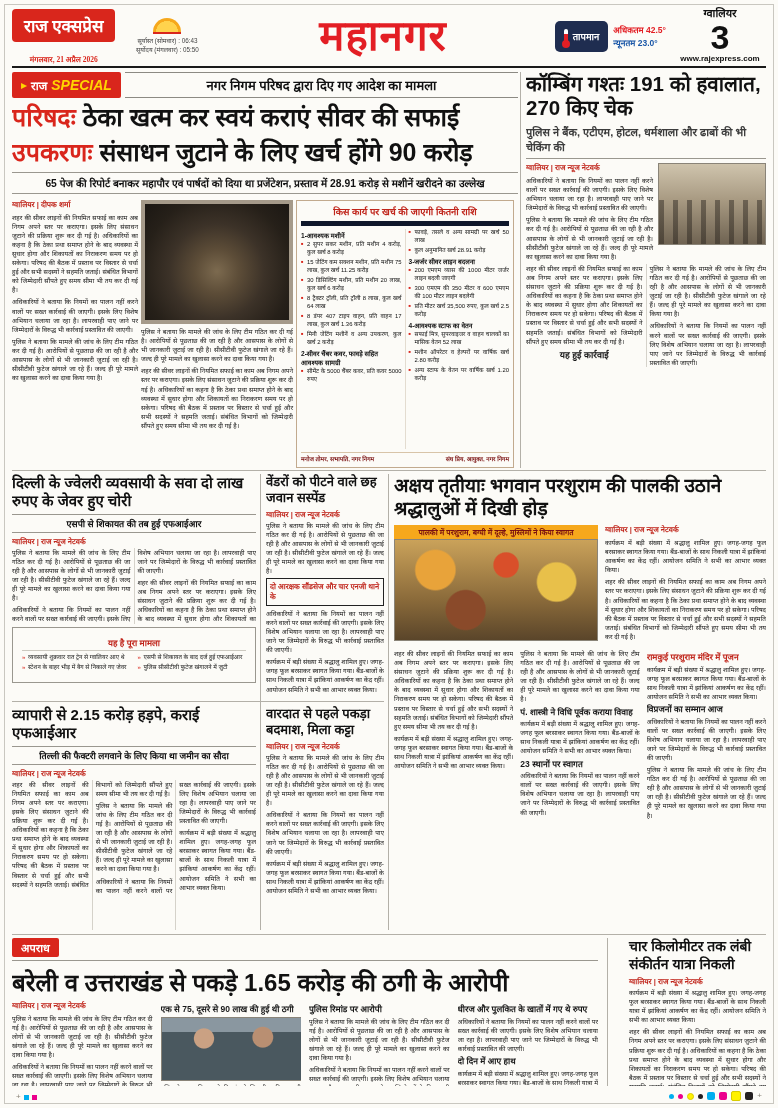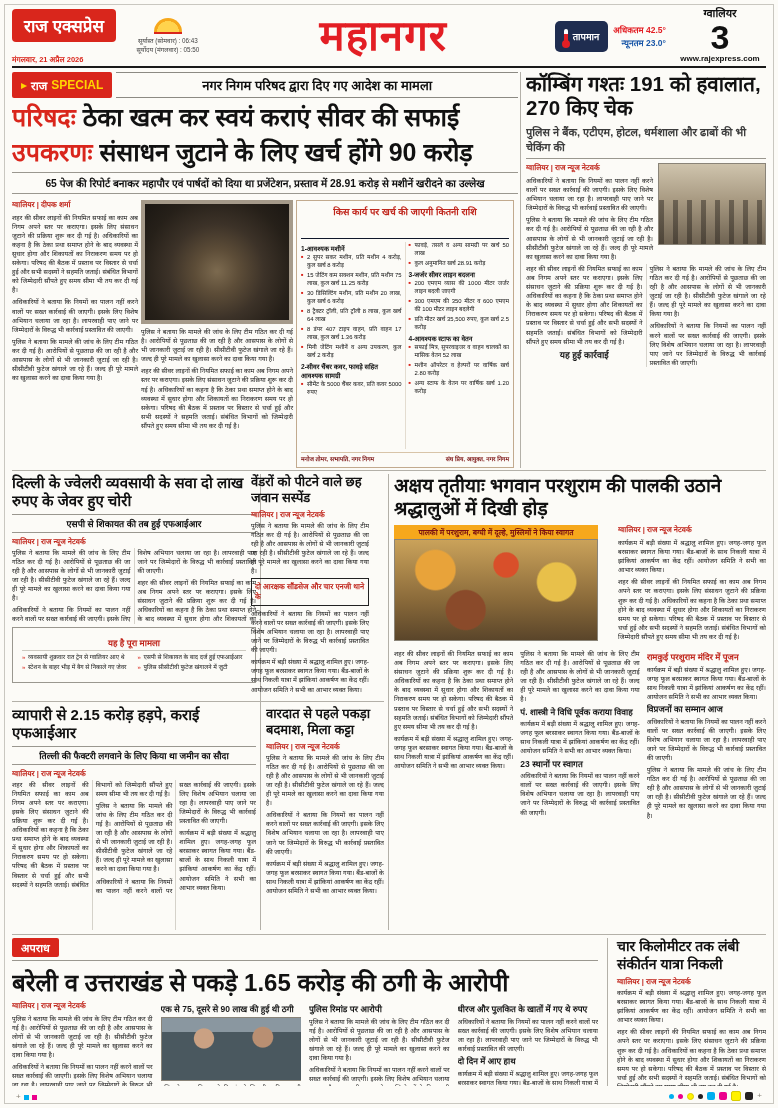--- a/index.html
+++ b/index.html
@@ -2,33 +2,33 @@
 <html><head>
 <meta charset="utf-8">
 <style>
   html,body{margin:0;padding:0;background:#e9e8e3;}
   .page{position:relative;width:778px;height:1108px;margin:0 auto;background:#fcfbf7;
         font-family:"Liberation Sans","DejaVu Sans",sans-serif;color:#111;overflow:hidden;}
   .frame{position:absolute;inset:4px;border:1px solid #c9c7c0;pointer-events:none;}
 
   
   .masthead{position:absolute;left:12px;right:12px;top:8px;height:56px;display:flex;align-items:center;gap:8px;}
-  .brand-wrap{display:flex;flex-direction:column;align-items:flex-start;gap:12px;}
+  .brand-wrap{display:flex;flex-direction:column;align-items:center;gap:12px;font-family:Liberation Serif, serif;}
   .brand-box{background:#d9261c;color:#fff;font-weight:bold;font-size:17px;padding:5px 12px;border-radius:4px;white-space:nowrap;}
   .brand-date{color:#d9261c;font-size:7.5px;font-weight:bold;}
   .sun-wrap{width:88px;text-align:center;font-size:6.3px;color:#444;line-height:1.5;}
   .sun{width:28px;height:14px;margin:0 auto 2px;border-radius:28px 28px 0 0;
        background:radial-gradient(circle at 50% 100%, #ffd34d 0 55%, #f6a81c 56% 100%);
        border-bottom:2px solid #d9261c;}
   .np-title{flex:1;text-align:center;color:#e31e24;font-size:42px;font-weight:bold;line-height:1;letter-spacing:1px;}
   .temp-wrap{display:flex;align-items:center;gap:5px;}
   .temp-pill{background:#1f2d50;color:#fff;font-size:9.5px;font-weight:bold;padding:8px 9px;border-radius:5px;display:flex;align-items:center;gap:5px;}
   .thermo{width:4px;height:15px;border-radius:2px;background:linear-gradient(#fff 0 35%, #e31e24 35%);position:relative;}
   .thermo::after{content:"";position:absolute;left:-2px;bottom:-4px;width:8px;height:8px;border-radius:50%;background:#e31e24;}
-  .temp-vals{display:flex;flex-direction:column;gap:2px;font-size:8.5px;font-weight:bold;align-items:flex-end;}
+  .temp-vals{display:flex;flex-direction:column;gap:2px;font-size:8.5px;font-weight:bold;}
   .temp-max{color:#e31e24;} .temp-min{color:#1a57a8;}
   .city-wrap{width:92px;text-align:center;line-height:1.05;}
   .city{font-size:11px;font-weight:bold;}
   .pagenum{font-size:34px;font-weight:bold;}
   .website{font-size:8px;font-weight:bold;}
   .masthead-rule{position:absolute;left:12px;right:12px;top:66px;border-top:2.5px solid #1a1a1a;}
 
   
   .red{color:#d9261c;}
   .byline{color:#c0261c;font-weight:bold;font-size:7.5px;margin:0 0 2px 0;}
@@ -40,31 +40,31 @@
   .hline{position:absolute;height:1px;background:#b3b0a8;}
   .sub-bold{font-weight:bold;font-size:8.5px;line-height:1.25;margin:3px 0 2px;}
   .sub-red{color:#c0261c;}
   .module{overflow:hidden;position:absolute;}
 
   
   .lead{left:12px;top:72px;width:506px;height:396px;display:flex;flex-direction:column;}
   .kicker-row{display:flex;align-items:stretch;gap:4px;}
   .badge{background:#d9261c;color:#fff;display:flex;align-items:center;gap:4px;padding:2px 9px;font-weight:bold;font-size:11.5px;border-radius:2px;}
   .badge::before{content:"▸";color:#ffd400;font-size:12px;}
-  .badge .sp{color:#ffd400;font-size:12px;}
+  .badge .sp{color:#ffd400;font-size:14px;font-style:italic;}
   .kicker{flex:1;text-align:center;font-weight:bold;font-size:13px;border-top:1px solid #8c8a83;border-bottom:1px solid #8c8a83;padding:3px 0;}
   .lead-h{font-size:25px;font-weight:bold;line-height:1.18;margin-top:5px;}
   .deck{margin-top:5px;border-top:1px solid #9a978f;border-bottom:1px solid #9a978f;padding:3px 0;font-size:10.3px;font-weight:bold;text-align:center;}
   .lead-content{display:flex;gap:3px;margin-top:6px;flex:1;overflow:hidden;}
   .lead-colA{width:126px;}
   .lead-colB{width:152px;display:flex;flex-direction:column;gap:3px;}
   .photo-sewer{height:116px;border:4px solid #a59a8a;
       background:radial-gradient(circle at 50% 58%, #7c6a4f 0%, #5d4d38 22%, #3c3228 48%, #262019 75%, #1b1713 100%);}
   .cost-box{width:208px;border:1px solid #c2aa8e;padding:4px;display:flex;flex-direction:column;}
-  .cost-title{color:#c0261c;font-weight:bold;text-align:center;font-size:9.5px;border-bottom:1px solid #0f172a;padding-bottom:20px;margin-bottom:3px;}
+  .cost-title{color:#c0261c;font-weight:bold;text-align:center;font-size:9.5px;border-bottom:5px solid #0f172a;padding-bottom:3px;margin-bottom:3px;}
   .cost-cols{columns:2;column-gap:7px;column-rule:1px solid #e3dcd0;font-size:5.9px;flex:1;overflow:hidden;}
   .cost-sec-h{font-weight:bold;font-size:6.6px;margin:2px 0 1px;break-inside:avoid;}
   .cost-box ul{margin:0;padding:0;list-style:none;}
   .cost-box li{position:relative;padding-left:6px;margin-bottom:2px;line-height:1.35;text-align:justify;}
   .cost-box li::before{content:"■";position:absolute;left:0;top:0;color:#d9261c;font-size:4px;}
   .cost-sign{display:flex;justify-content:space-between;border-top:1px solid #d8c4a8;margin-top:3px;padding-top:2px;font-size:6px;font-weight:bold;color:#7a1010;}
 
   
   .combing{left:526px;top:72px;width:240px;height:396px;}
   .combing-h{font-size:20.5px;font-weight:bold;line-height:1.18;}
@@ -77,32 +77,32 @@
   
   .jewellery{left:12px;top:474px;width:244px;height:222px;}
   .mod-h{font-size:15px;font-weight:bold;line-height:1.22;}
   .mod-subbar{font-size:9px;font-weight:bold;text-align:center;border-top:1px solid #9a978f;border-bottom:1px solid #9a978f;padding:2px 0;margin:3px 0;}
   .case-box{border:1px solid #9a978f;padding:9px;margin-top:3px;}
   .case-title{font-weight:bold;font-size:8.5px;color:#c0261c;text-align:center;border-bottom:1px solid #ccc9c0;padding-bottom:2px;margin-bottom:2px;}
   .case-box ul{margin:0;padding:0;list-style:none;columns:2;column-gap:7px;font-size:6px;}
   .case-box li{position:relative;padding-left:6px;margin-bottom:2px;line-height:1.35;text-align:justify;}
   .case-box li::before{content:"»";position:absolute;left:0;top:0;color:#d9261c;font-size:6px;}
 
-  .vendors{left:251px;top:474px;width:118px;height:222px;}
+  .vendors{left:266px;top:474px;width:118px;height:222px;}
   .vendors .mod-h{font-size:13px;}
   .highlight-box{border:1.5px solid #222;padding:3px;margin:3px 0;font-size:7.5px;font-weight:bold;color:#c0261c;line-height:1.3;}
 
   .trader{left:12px;top:706px;width:244px;height:224px;}
   .badmash{left:266px;top:706px;width:118px;height:224px;}
   .badmash .mod-h{font-size:13px;}
 
   
   .akshay{left:394px;top:474px;width:372px;height:456px;}
   .akshay-h{font-size:19px;font-weight:bold;line-height:1.22;}
-  .akshay-row1{display:flex;gap:20px;margin-top:5px;}
+  .akshay-row1{display:flex;gap:7px;margin-top:5px;}
   .akshay-photo-wrap{width:204px;}
   .caption-bar{background:#f6a81c;color:#7a1010;font-weight:bold;font-size:7.6px;text-align:center;padding:2px 1px;}
   .photo-crowd{height:100px;border:1px solid #8a8478;
       background:radial-gradient(circle at 20% 30%, #e8a33a 0 11%, rgba(0,0,0,0) 12%),
                  radial-gradient(circle at 55% 25%, #d94f2a 0 9%, rgba(0,0,0,0) 10%),
                  radial-gradient(circle at 80% 42%, #e8c04a 0 11%, rgba(0,0,0,0) 12%),
                  radial-gradient(circle at 35% 70%, #8a4a2a 0 13%, rgba(0,0,0,0) 14%),
                  linear-gradient(180deg,#caa25a,#8a6a3a 60%,#5a452a);}
   .akshay-side{flex:1;overflow:hidden;}
   .akshay-row2{display:flex;gap:7px;margin-top:5px;flex:1;overflow:hidden;}
@@ -115,21 +115,21 @@
   .strip{display:flex;align-items:center;gap:7px;border-bottom:1px solid #9a978f;padding-bottom:3px;}
   .crime-label{background:#d9261c;color:#fff;font-weight:bold;font-size:11px;padding:2px 9px;border-radius:2px;}
   .strip-kicker{font-weight:bold;font-size:11.3px;}
   .fraud-h{font-size:24px;font-weight:bold;margin:4px 0 3px;}
   .fraud-cols{display:flex;gap:8px;flex:1;overflow:hidden;}
   .fraud-col{flex:1;overflow:hidden;}
   .photo-men{width:100%;height:62px;border:1px solid #8a8478;margin:2px 0;
       background:radial-gradient(circle at 30% 33%, #caa183 0 9%, rgba(0,0,0,0) 10%),
                  radial-gradient(circle at 72% 31%, #b98f72 0 9%, rgba(0,0,0,0) 10%),
                  linear-gradient(180deg,#8a97a0 0 22%,#4a585f 22% 100%);}
-  .kirtan{flex:1;border-left:1px solid #b3b0a8;padding-left:9px;overflow:hidden;}
+  .kirtan{flex:1;border-left:1px solid #b3b0a8;padding-left:21px;overflow:hidden;}
   .kirtan-h{font-size:14px;font-weight:bold;line-height:1.25;margin-bottom:3px;}
 
   
   .regmarks{position:absolute;bottom:7px;right:16px;display:flex;gap:4px;align-items:center;}
   .regmarks .sq{width:8px;height:8px;border-radius:2px;}
   .c{background:#00aeef;} .m{background:#ec008c;} .y{background:#fff200;border:1px solid #d8cc00;} .k{background:#231f20;}
   .regmarks .dot{width:5px;height:5px;border-radius:50%;}
   .regmarks-left{position:absolute;bottom:7px;left:16px;display:flex;gap:3px;align-items:center;}
   .cross{color:#8a8478;font-size:8px;line-height:1;}
 </style>

